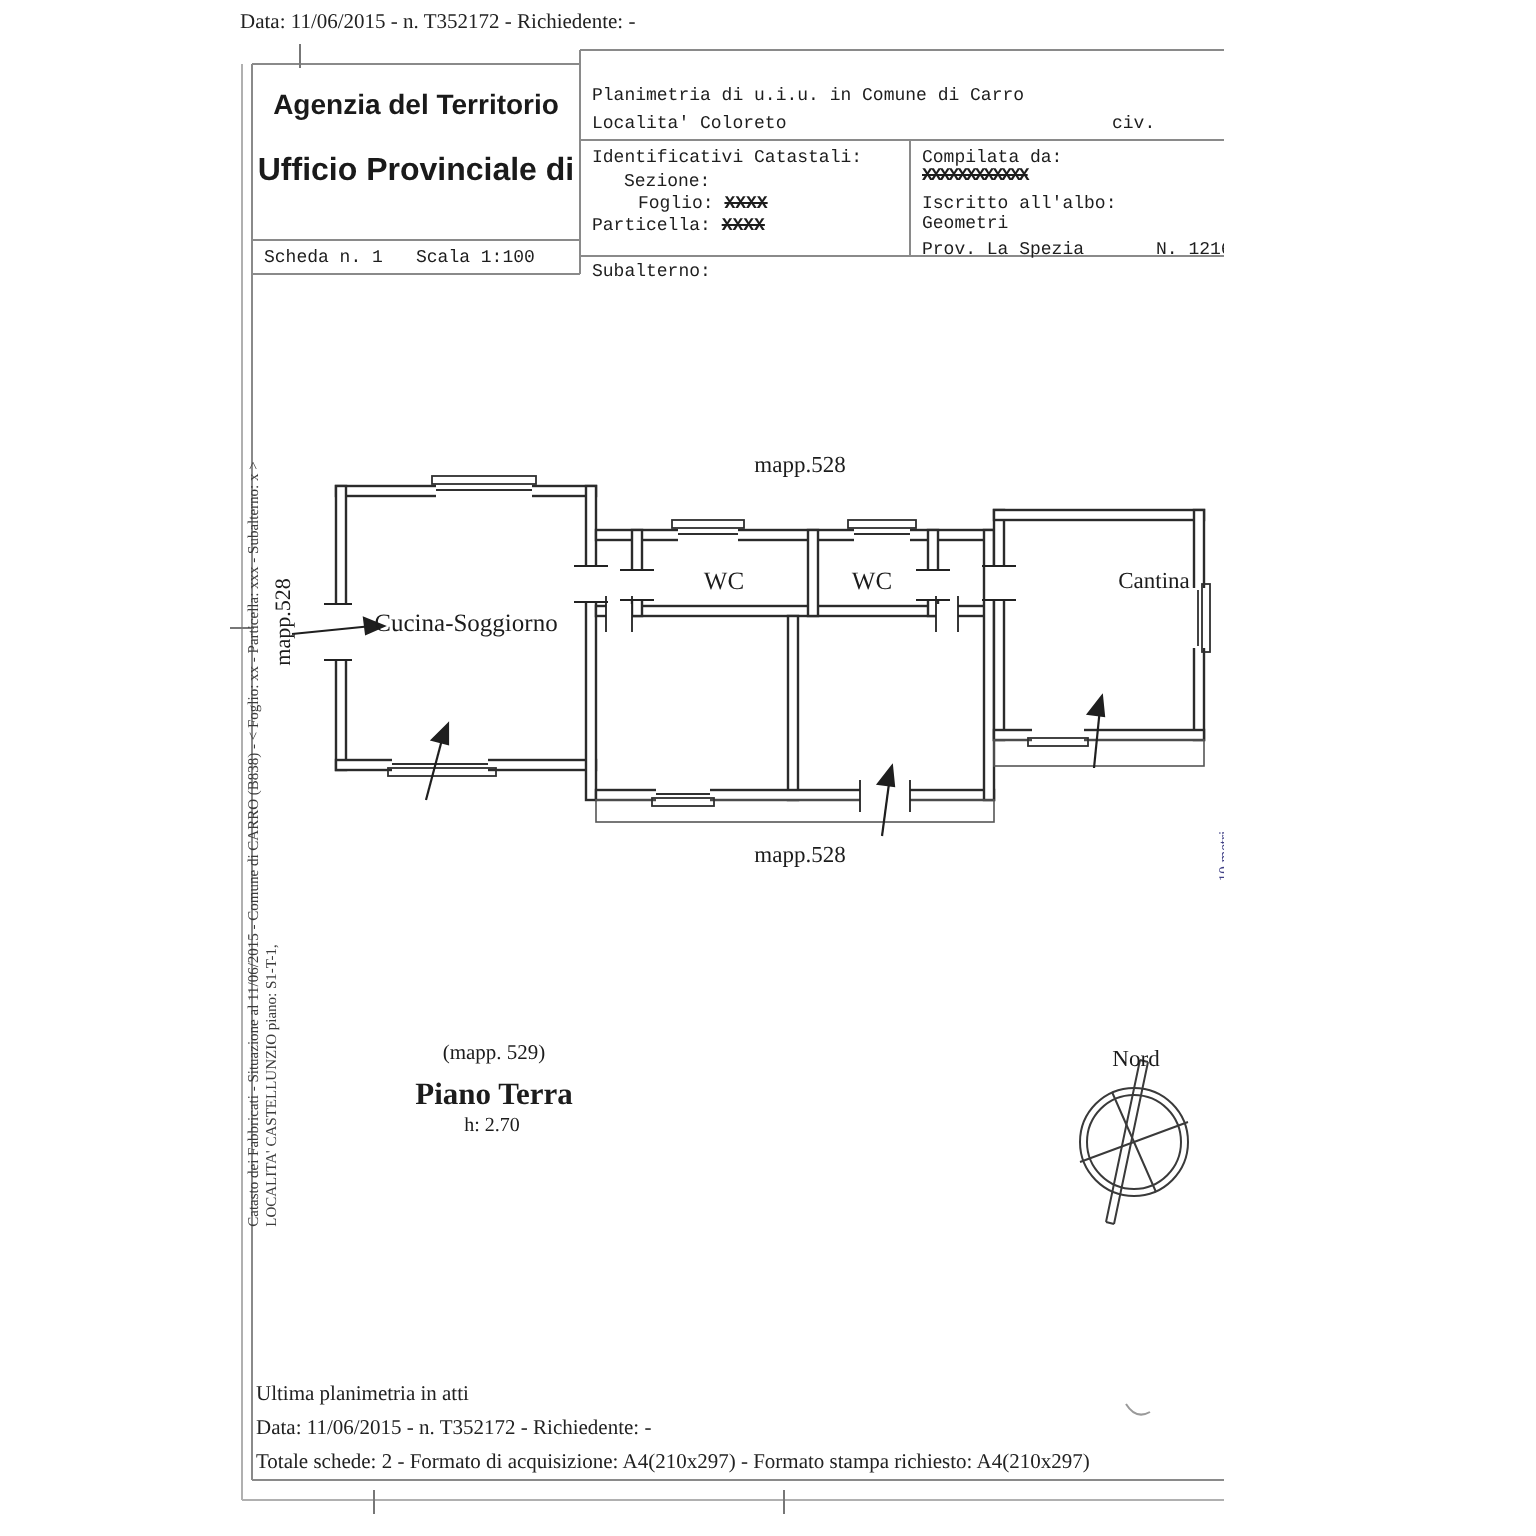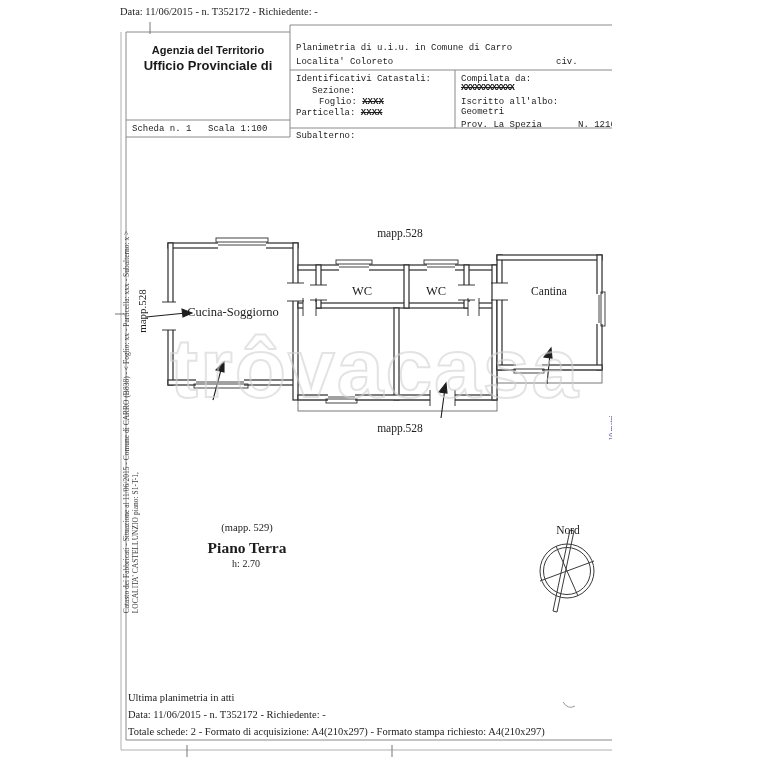--- a/index.html
+++ b/index.html
@@ -128,22 +128,22 @@
       <path d="M540,581 L594,561 M556,546 L578,596"></path>
       <path d="M553,611 L570,530 M557,612 L574,531 M570,530 L574,531 M553,611 L557,612"></path>
     </g>
 
     <path d="M563,702 q5,8 12,4" stroke="#9a9a9a" stroke-width="1" fill="none"></path>
   </svg>
 
   <div class="abs serif" style="left:120px;top:6px;font-size:10.5px;">Data: 11/06/2015 - n. T352172 - Richiedente: -</div>
 
   <div class="abs logo" style="left:126px;top:44px;width:164px;">
-    <div style="font-size:11px;">Agenzia del Territorio</div>
-    <div style="font-size:13px;margin-top:2px;">Ufficio Provinciale di</div>
+    <div style="font-size:14px;">Agenzia del Territorio</div>
+    <div style="font-size:16px;margin-top:17px;">Ufficio Provinciale di</div>
   </div>
 
   <div class="abs mono" style="left:132px;top:124px;">Scheda n. 1</div>
   <div class="abs mono" style="left:208px;top:124px;">Scala 1:100</div>
 
   <div class="abs mono" style="left:296px;top:43px;">Planimetria di u.i.u. in Comune di Carro</div>
   <div class="abs mono" style="left:296px;top:57px;">Localita' Coloreto</div>
   <div class="abs mono" style="left:556px;top:57px;">civ.</div>
 
   <div class="abs mono" style="left:296px;top:74px;">Identificativi Catastali:</div>
@@ -159,30 +159,29 @@
   <div class="abs mono" style="left:461px;top:120px;">Prov. La Spezia</div>
   <div class="abs mono" style="left:578px;top:120px;">N. 1216</div>
 
   <div class="abs planlabel" style="left:400px;top:233px;font-size:11.5px;transform:translate(-50%,-50%);">mapp.528</div>
   <div class="abs planlabel" style="left:400px;top:428px;font-size:11.5px;transform:translate(-50%,-50%);">mapp.528</div>
   <div class="abs planlabel rot" style="left:142px;top:311px;font-size:11px;">mapp.528</div>
 
   <div class="abs planlabel" style="left:233px;top:312px;font-size:12.5px;transform:translate(-50%,-50%);">Cucina-Soggiorno</div>
   <div class="abs planlabel" style="left:362px;top:291px;font-size:12.5px;transform:translate(-50%,-50%);">WC</div>
   <div class="abs planlabel" style="left:436px;top:291px;font-size:12.5px;transform:translate(-50%,-50%);">WC</div>
-  <div class="abs planlabel" style="left:549px;top:291px;font-size:11.5px;transform:translate(-50%,-50%);">Cantina</div>
+  <div class="abs planlabel" style="left:577px;top:291px;font-size:11.5px;transform:translate(-50%,-50%);">Cantina</div>
 
   <div class="abs planlabel" style="left:247px;top:527px;font-size:10.5px;transform:translate(-50%,-50%);">(mapp. 529)</div>
   <div class="abs planlabel" style="left:247px;top:548px;font-size:15.5px;font-weight:bold;transform:translate(-50%,-50%);">Piano Terra</div>
   <div class="abs planlabel" style="left:246px;top:563px;font-size:10px;transform:translate(-50%,-50%);">h: 2.70</div>
 
   <div class="abs planlabel" style="left:568px;top:530px;font-size:11.5px;transform:translate(-50%,-50%);">Nord</div>
   <div class="abs rot" style="left:612px;top:428px;font-size:7.5px;color:#3f3f85;font-family:'Liberation Serif',serif;">10 metri</div>
 
-  <div id="watermark" class="abs" style="left:170px;top:320px;">trôvacasa</div>
 
   <div class="abs rot" style="left:131px;top:422px;font-size:7.5px;color:#3b3b3b;line-height:9px;text-align:left;">
     <div>Catasto dei Fabbricati - Situazione al 11/06/2015 - Comune di CARRO (B838) - &lt; Foglio: xx - Particella: xxx - Subalterno: x &gt;</div>
     <div>LOCALITA' CASTELLUNZIO piano: S1-T-1,</div>
   </div>
 
   <div class="abs serif" style="left:128px;top:692px;font-size:10.5px;">Ultima planimetria in atti</div>
   <div class="abs serif" style="left:128px;top:709px;font-size:10.5px;">Data: 11/06/2015 - n. T352172 - Richiedente: -</div>
   <div class="abs serif" style="left:128px;top:726px;font-size:10.5px;">Totale schede: 2 - Formato di acquisizione: A4(210x297)  - Formato stampa richiesto: A4(210x297)</div>
 

